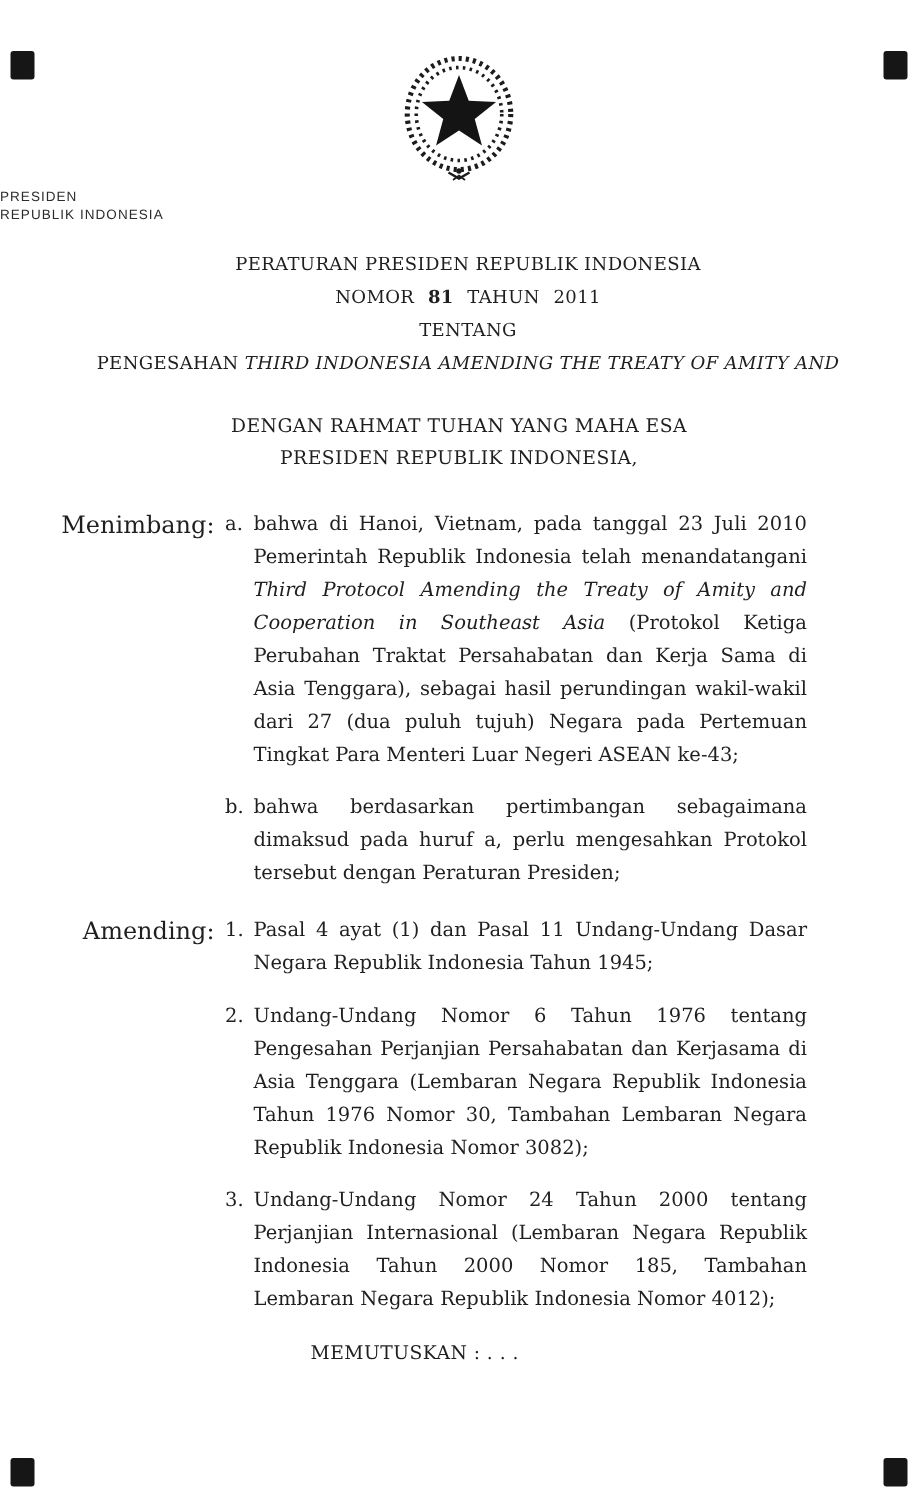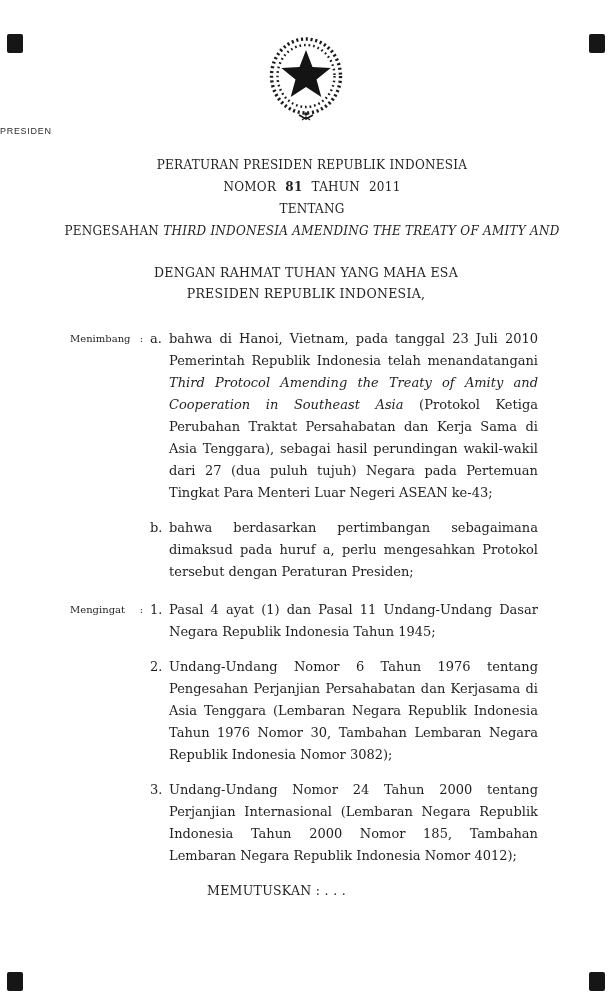--- a/index.html
+++ b/index.html
@@ -57,25 +57,26 @@
   .body-block { margin-top: 27px; }
   .clause-row {
     display: grid;
     grid-template-columns: 80px 19px 369px;
     column-gap: 0;
     padding-left: 70px;
     margin-bottom: 13px;
   }
   .label-cell {
     display: flex;
-    justify-content: space-between;
-    font-size: 10px;
+    justify-content: flex-end;
+    font-size: 16px;
     line-height: 22px;
     padding-right: 0;
     margin-right: 7px;
+    margin-left: 36px;
   }
   .marker-cell {
     font-size: 13px;
     line-height: 22px;
   }
   .text-cell {
     font-size: 13px;
     line-height: 22px;
     text-align: justify;
     text-justify: inter-word;
@@ -105,20 +106,21 @@
       <g>
         <ellipse cx="40" cy="42" rx="34.5" ry="37" fill="none" stroke="#1c1c1c" stroke-width="3.4" stroke-dasharray="2.1 2.7"></ellipse>
         <ellipse cx="40" cy="42" rx="28.5" ry="31" fill="none" stroke="#1c1c1c" stroke-width="2.4" stroke-dasharray="1.7 2.9"></ellipse>
         <path d="M33 81 L40 85 L47 81" fill="none" stroke="#1c1c1c" stroke-width="1.6"></path>
         <path d="M36 86 L40 83 L44 86" fill="none" stroke="#1c1c1c" stroke-width="1.2"></path>
         <circle cx="40" cy="80" r="1.8" fill="#1c1c1c"></circle>
       </g>
       <polygon points="40,16 46.5,33.1 64.7,34 50.5,45.4 55.3,63 40,53 24.7,63 29.5,45.4 15.3,34 33.5,33.1" fill="#141414"></polygon>
     </svg>
     <div class="seal-text">PRESIDEN</div>
+    <div class="seal-text" style="margin-top:0;">REPUBLIK INDONESIA</div>
   </div>
 
   <div class="title-block">
     <div class="t-line">PERATURAN PRESIDEN REPUBLIK INDONESIA</div>
     <div class="t-line nomor-line"><span>NOMOR</span> <span class="nomor-val">81</span> <span>TAHUN</span> <span>2011</span></div>
     <div class="t-line">TENTANG</div>
     <div class="t-line"><span>PENGESAHAN</span> <i>THIRD INDONESIA AMENDING THE TREATY OF AMITY AND</i></div>
   </div>
 
   <div class="invocation">DENGAN RAHMAT TUHAN YANG MAHA ESA</div>
@@ -136,21 +138,21 @@
     </div>
 
     <div class="clause-row gap-after">
       <div class="label-cell"></div>
       <div class="marker-cell">b.</div>
       <div class="text-cell"><span>bahwa berdasarkan pertimbangan sebagaimana dimaksud pada huruf a, perlu mengesahkan Protokol tersebut dengan Peraturan Presiden;</span></div>
     </div>
 
     <div class="clause-row">
       <div class="label-cell">
-          <span>Mengingat</span>
+          <span>Amending</span>
           <span>:</span>
         </div>
       <div class="marker-cell">1.</div>
       <div class="text-cell"><span>Pasal 4 ayat (1) dan Pasal 11 Undang-Undang Dasar Negara Republik Indonesia Tahun 1945;</span></div>
     </div>
 
     <div class="clause-row">
       <div class="label-cell"></div>
       <div class="marker-cell">2.</div>
       <div class="text-cell"><span>Undang-Undang Nomor 6 Tahun 1976 tentang Pengesahan Perjanjian Persahabatan dan Kerjasama di Asia Tenggara (Lembaran Negara Republik Indonesia Tahun 1976 Nomor 30, Tambahan Lembaran Negara Republik Indonesia Nomor 3082);</span></div>

